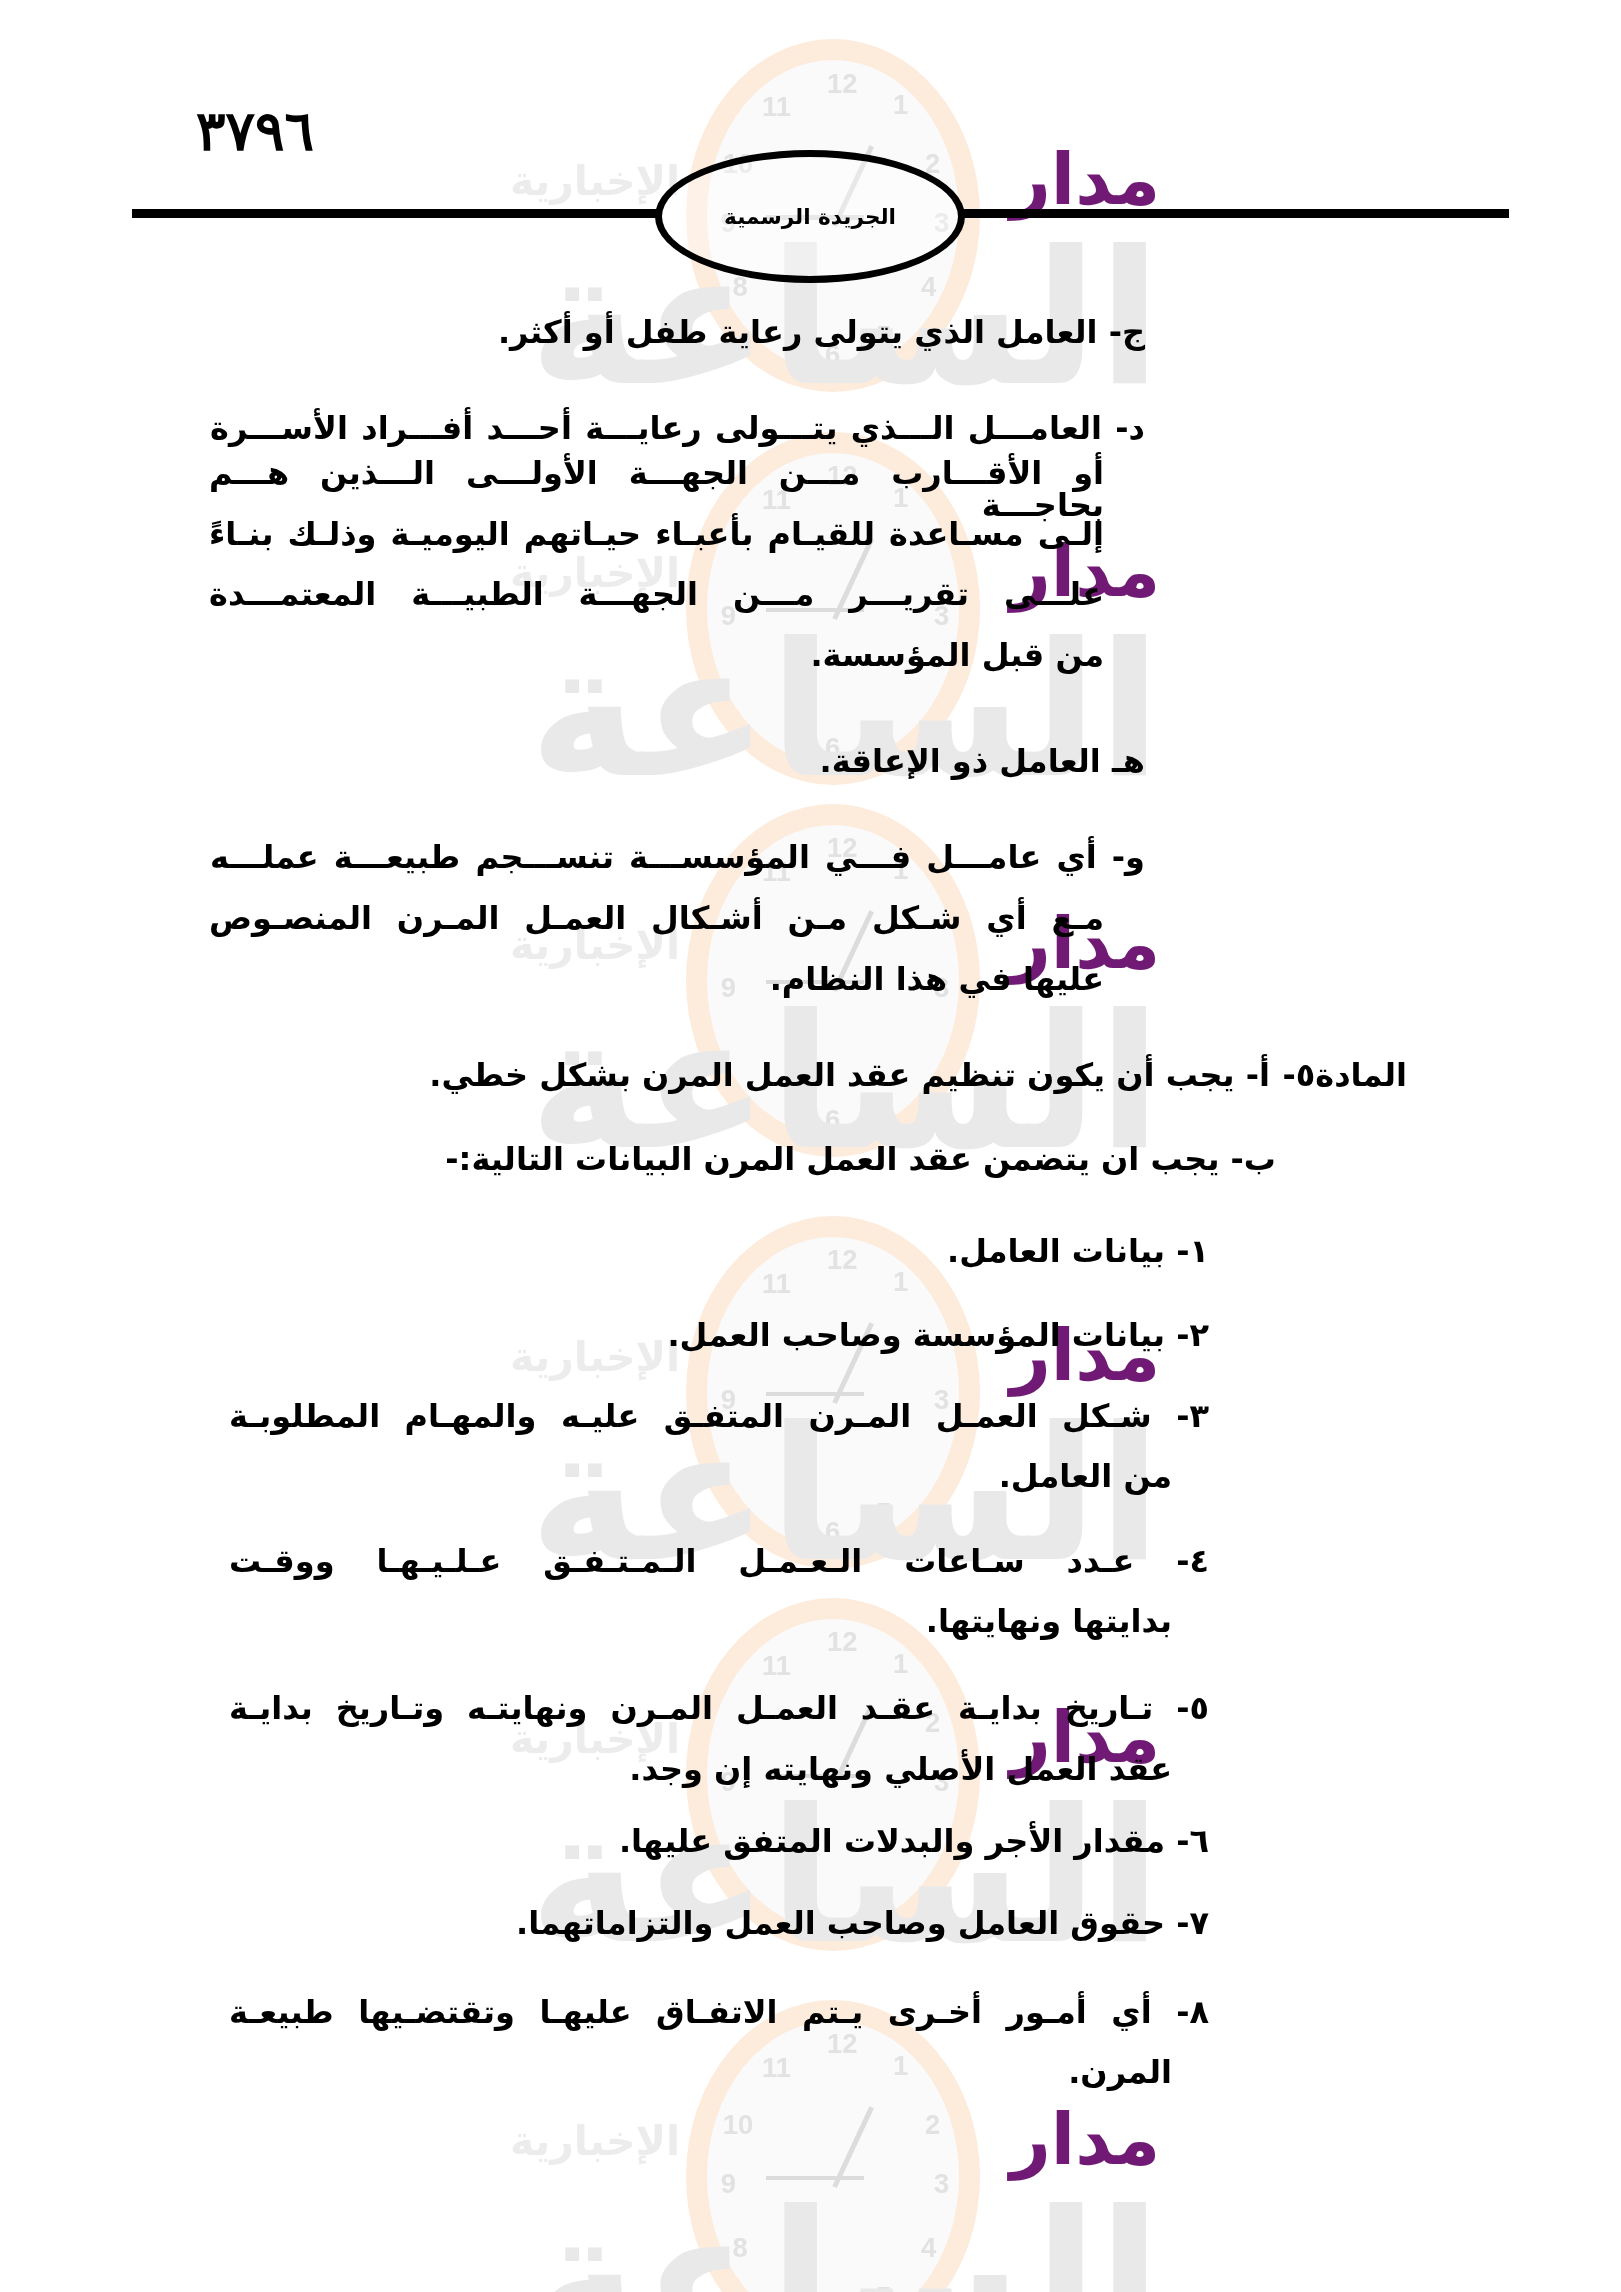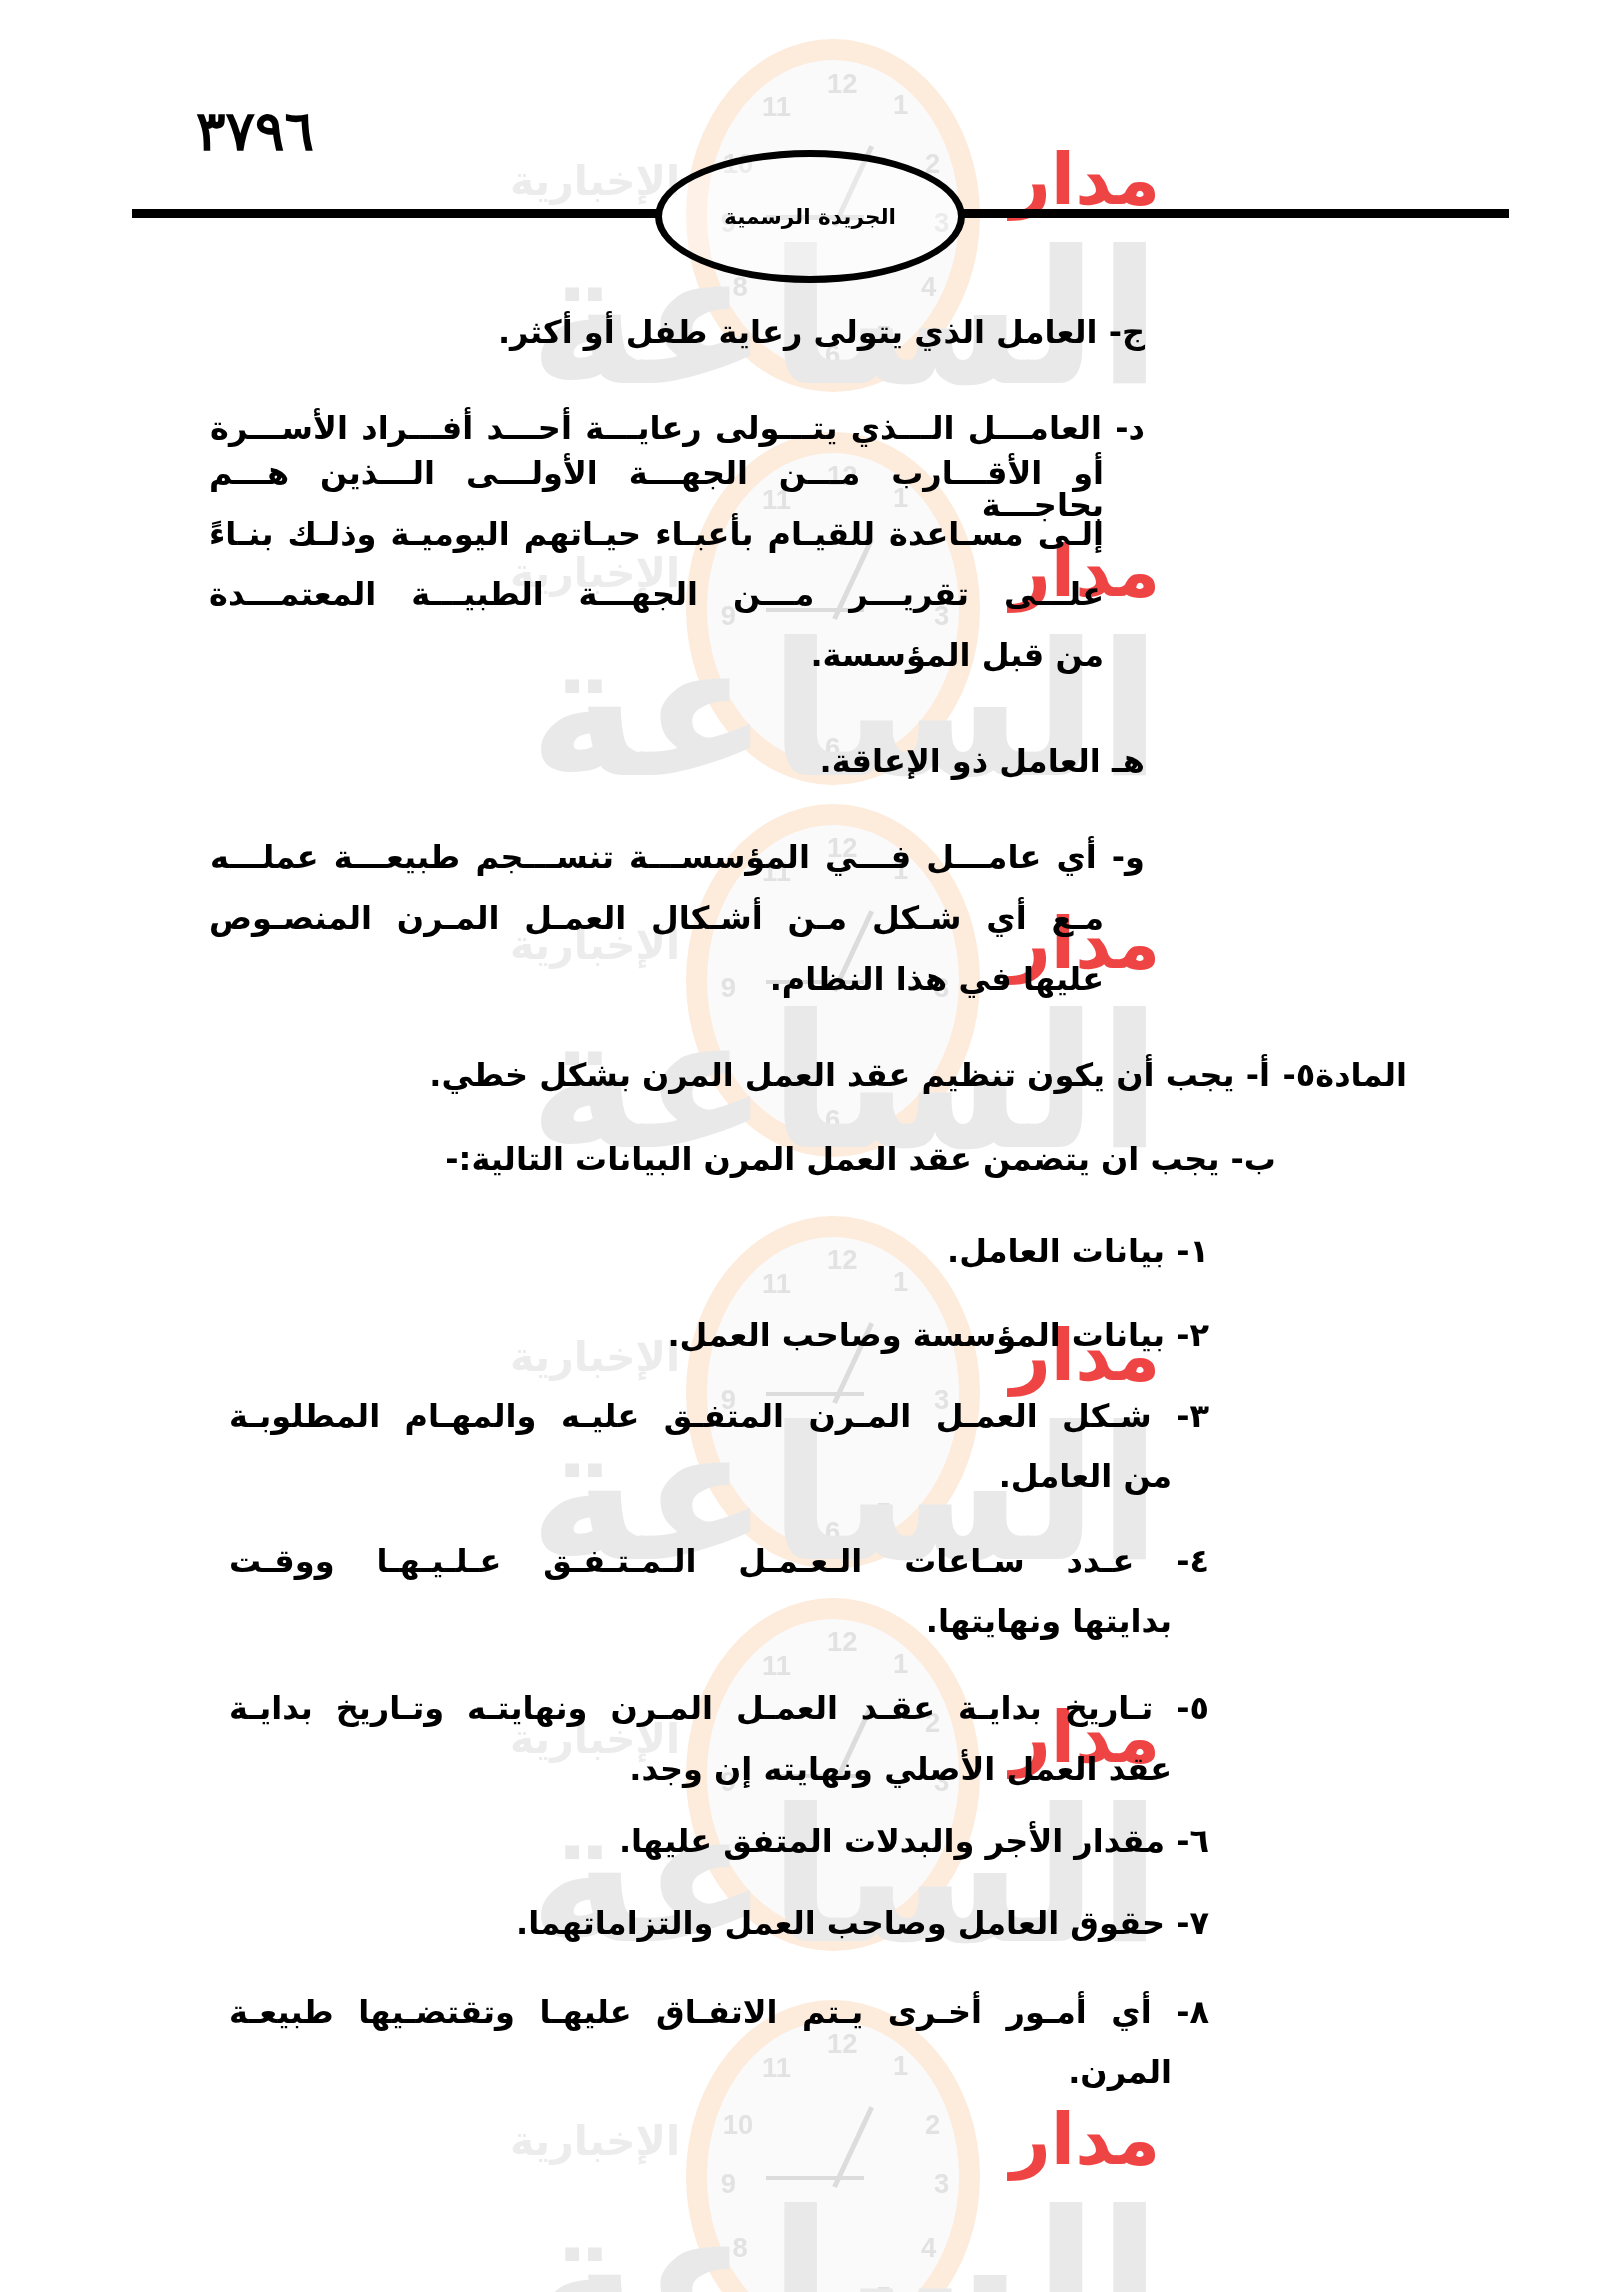--- a/index.html
+++ b/index.html
@@ -65,21 +65,21 @@
       color: #ececec;
       direction: rtl;
     }
     .wm .brand-madar {
       position: absolute;
       left: 1010px;
       top: 118px;
       font-family: "DejaVu Sans", sans-serif;
       font-weight: bold;
       font-size: 71px;
-      color: #ef4444;
+      color: #701a75;
       direction: rtl;
     }
     .wm .brand-big {
       position: absolute;
       left: 529px;
       top: 206px;
       font-family: "DejaVu Sans", sans-serif;
       font-weight: bold;
       font-size: 186px;
       line-height: 1;

